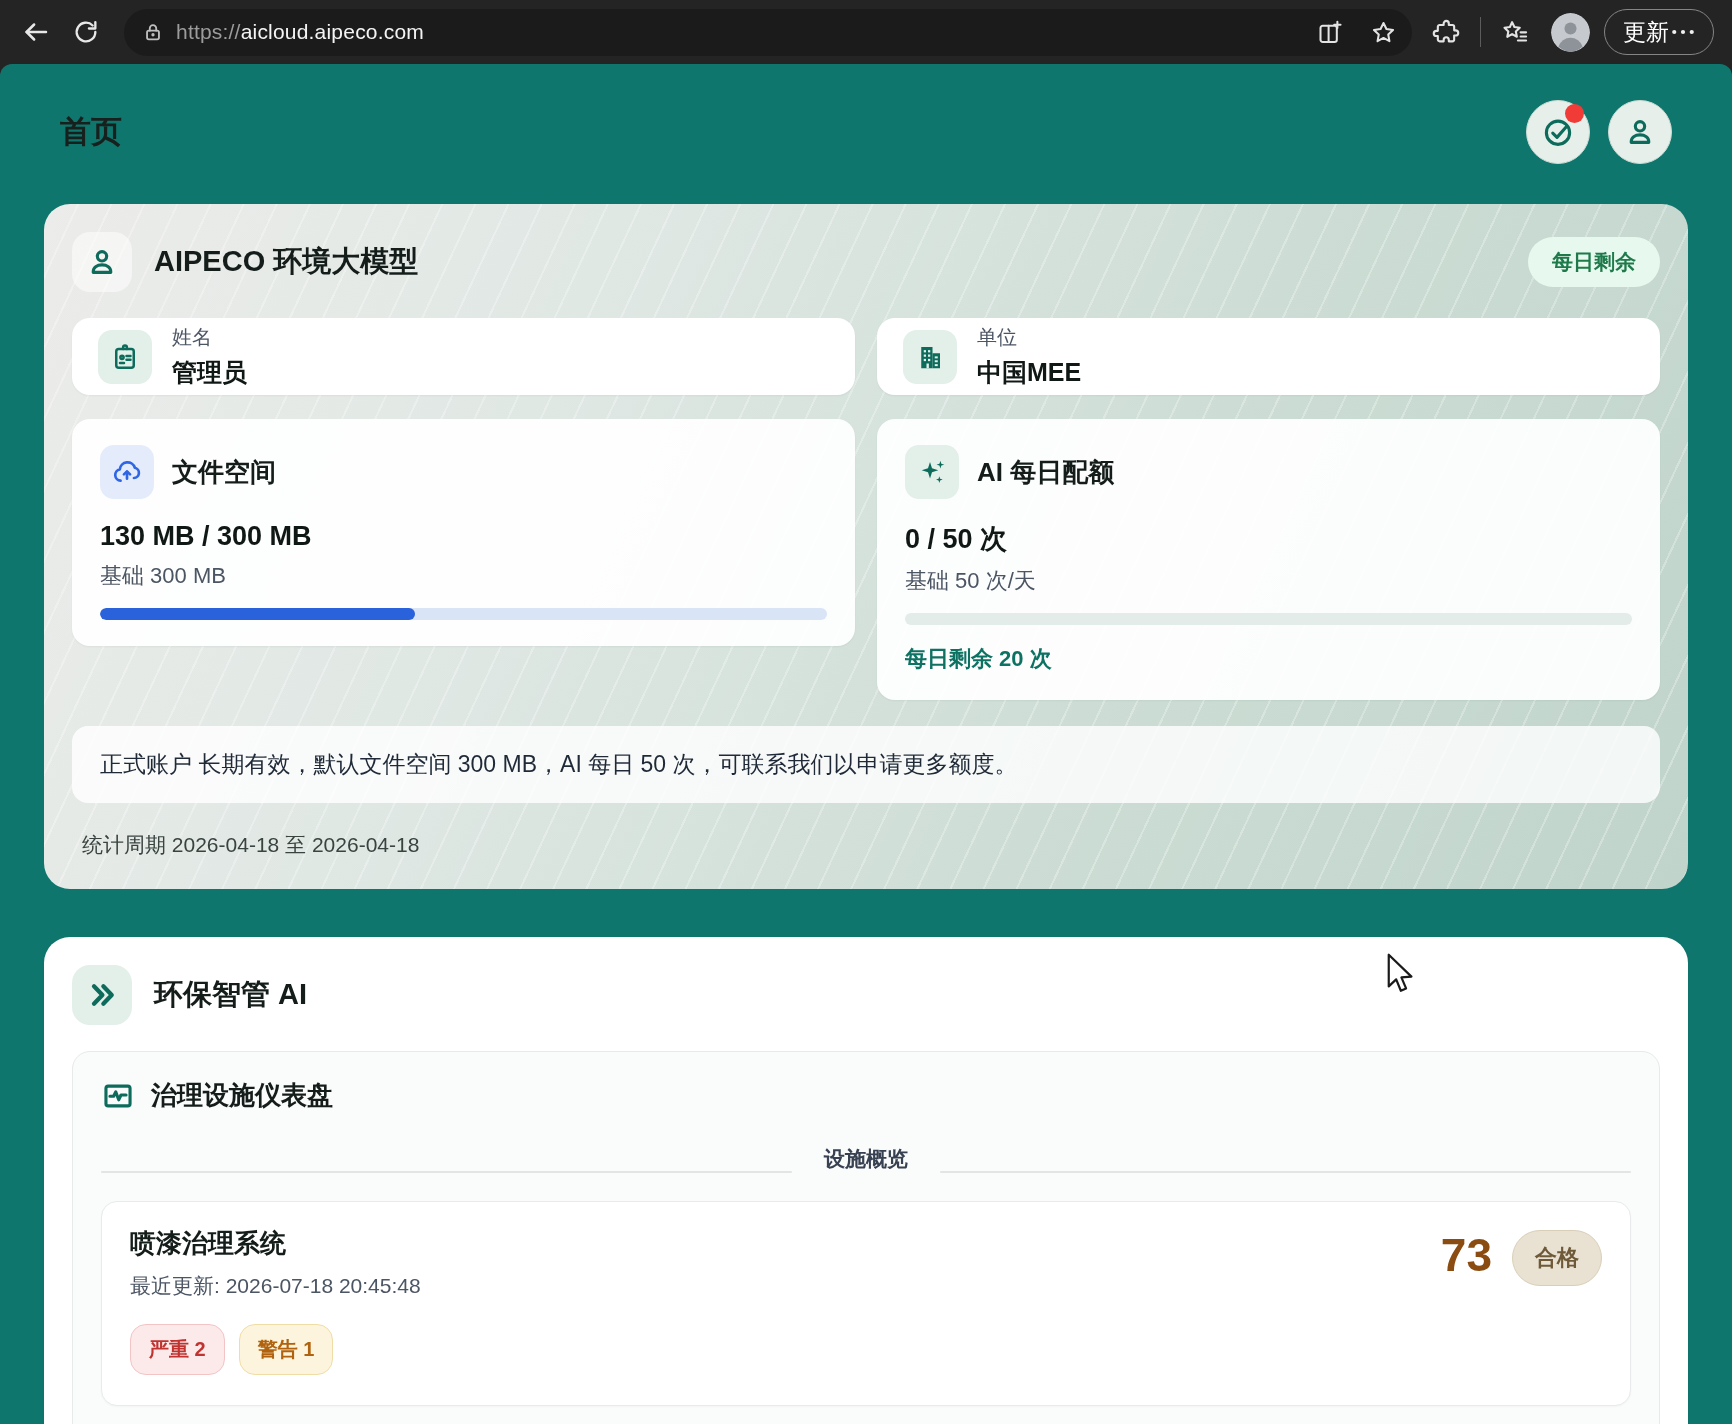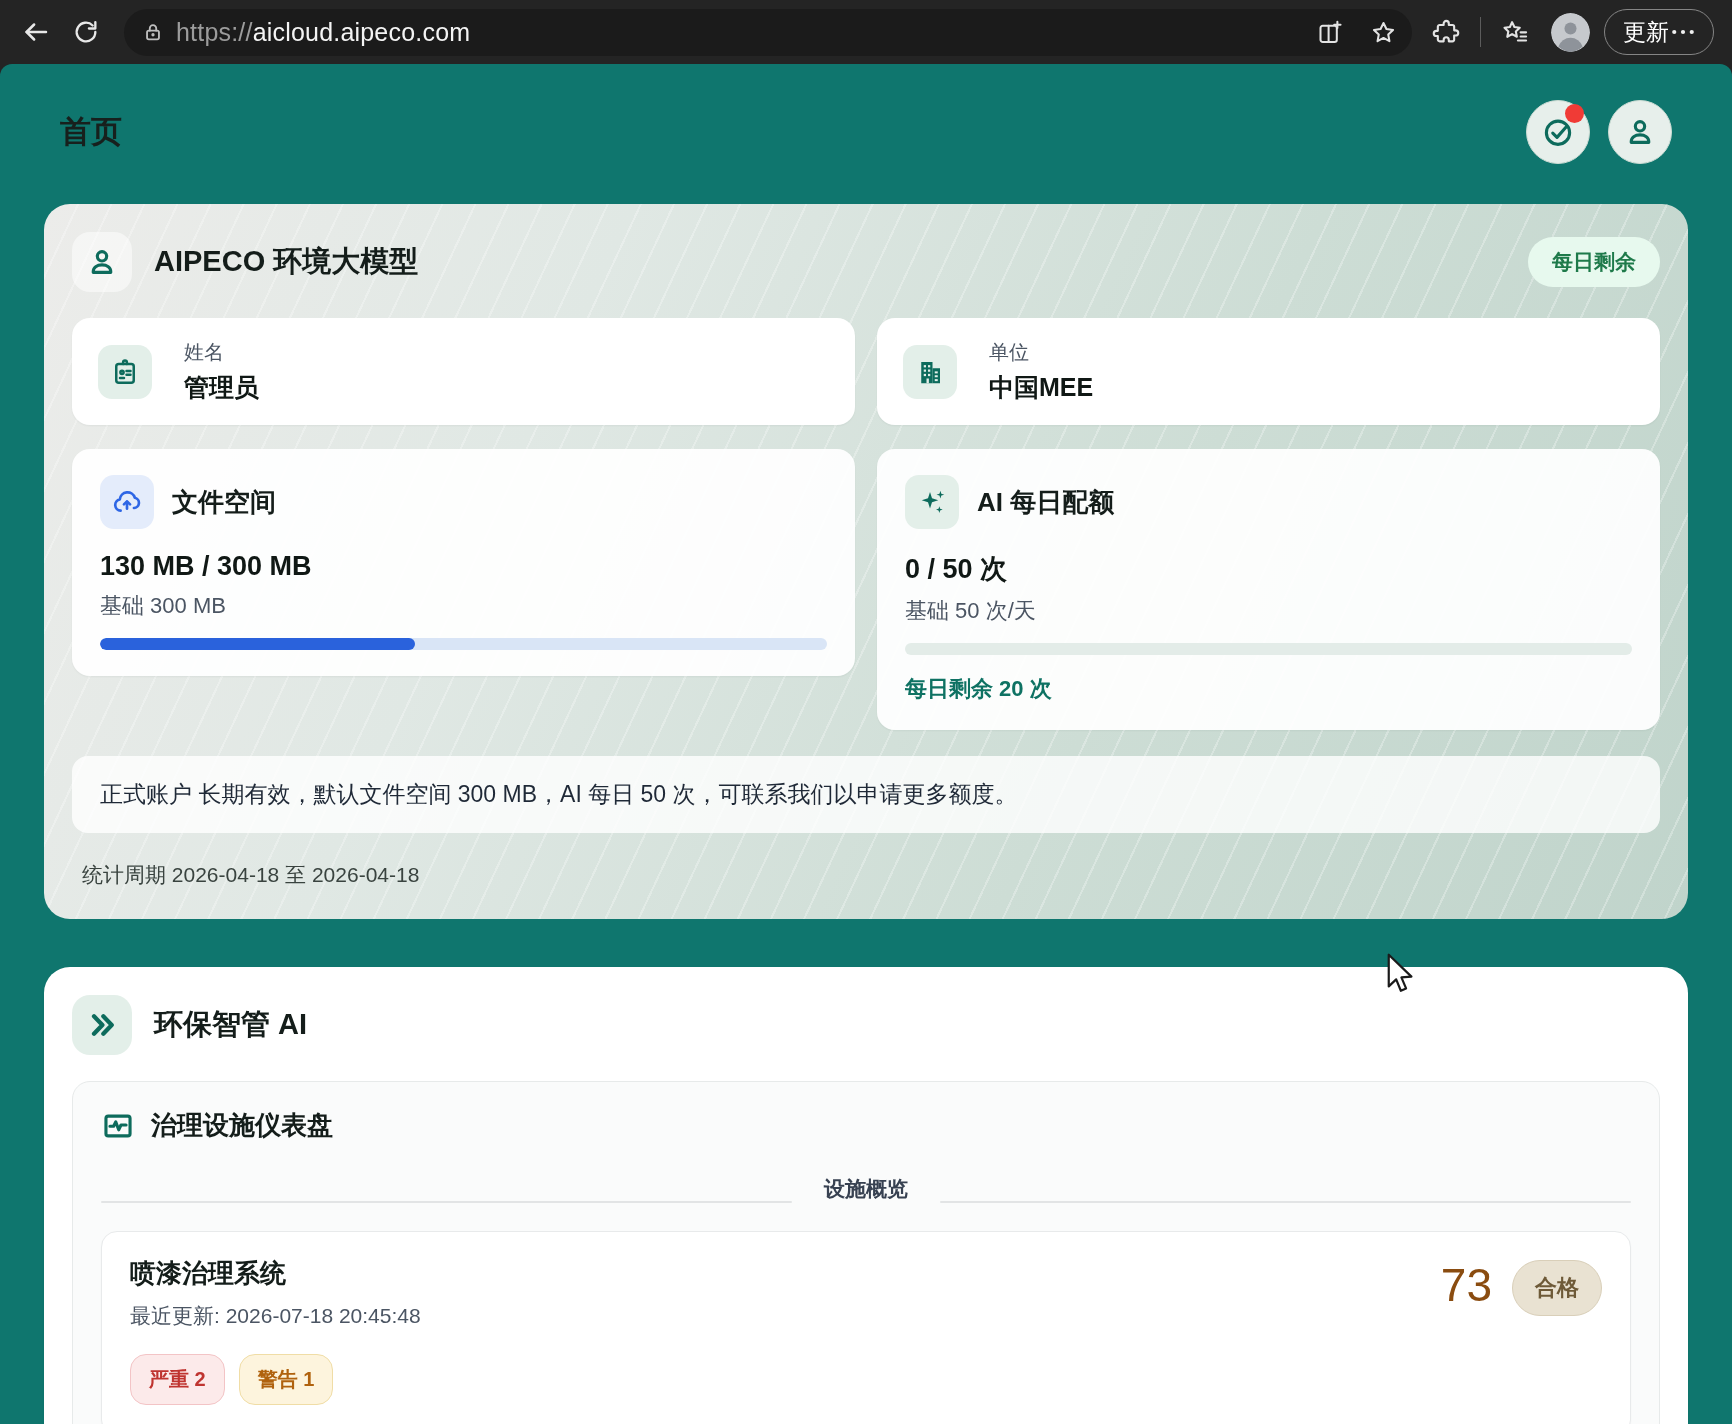--- a/index.html
+++ b/index.html
@@ -9,21 +9,21 @@
     font-family:"Liberation Sans","DejaVu Sans",sans-serif;
     position:relative;
   }
   svg { display:block; }
 
   
   .browser-bar { height:64px; display:flex; align-items:center; padding:0 18px 0 14px; gap:6px; }
   .nav-btn { width:44px; height:44px; color:#e8e8e8; display:flex; align-items:center; justify-content:center; border-radius:8px; cursor:pointer; }
   .addr-bar { flex:1; height:47px; margin:0 6px 0 10px; background:#1b1b1b; border-radius:24px; display:flex; align-items:center; padding:0 8px 0 18px; gap:12px; }
   .lock-wrap { color:#bfbfbf; }
-  .url { font-size:25px; letter-spacing:0.2px; white-space:nowrap; }
+  .url { font-size:21px; letter-spacing:0.2px; white-space:nowrap; }
   .url-scheme { color:#9c9c9c; }
   .url-host { color:#f4f4f4; }
   .addr-spacer { flex:1; }
   .addr-icon { width:42px; height:42px; color:#e3e3e3; display:flex; align-items:center; justify-content:center; border-radius:50%; }
   .bar-icon { width:44px; height:44px; color:#e3e3e3; display:flex; align-items:center; justify-content:center; }
   .vdivider { width:1px; height:30px; background:#5c5c5c; margin:0 6px; }
   .avatar { width:39px; height:39px; border-radius:50%; overflow:hidden; margin:0 8px; }
   .update-pill { height:46px; border:1px solid #858585; border-radius:23px; display:flex; align-items:center; gap:0; padding:0 16px 0 18px; color:#ffffff; font-size:23px; cursor:pointer; }
   .dots { color:#f0f0f0; }
 
@@ -38,21 +38,21 @@
   
   .hero { background:linear-gradient(115deg,#ececea 0%,#e0e8e4 30%,#cdddd5 65%,#c0d4cb 100%); border-radius:26px; padding:28px; position:relative; overflow:hidden; }
   .hero::before { content:""; position:absolute; inset:0; background:repeating-linear-gradient(115deg, rgba(255,255,255,0.28) 0 2px, rgba(255,255,255,0) 2px 30px); pointer-events:none; }
   .hero > * { position:relative; }
   .hero-header { display:flex; align-items:center; gap:22px; margin-bottom:26px; }
   .hero-icon-tile { width:60px; height:60px; border-radius:18px; background:rgba(255,255,255,0.5); color:#0d6b5c; display:flex; align-items:center; justify-content:center; }
   .hero-title { font-size:29px; font-weight:700; color:#141d1a; flex:1; }
   .badge-pill { background:#e7f9ee; color:#1e7a4a; font-size:21px; font-weight:700; padding:11px 24px; border-radius:999px; }
 
   .fields-row { display:grid; grid-template-columns:1fr 1fr; gap:22px; margin-bottom:24px; }
-  .field-card { background:#ffffff; border-radius:18px; padding:21px 26px; display:flex; align-items:center; gap:32px; box-shadow:0 1px 2px rgba(20,40,35,0.05); }
+  .field-card { background:#ffffff; border-radius:18px; padding:6px 26px; display:flex; align-items:center; gap:20px; box-shadow:0 1px 2px rgba(20,40,35,0.05); }
   .tile { width:54px; height:54px; border-radius:14px; display:flex; align-items:center; justify-content:center; flex:none; }
   .tile-mint { background:#e3efe9; color:#0d6b5c; }
   .tile-blue { background:#e4ecfb; color:#2e66e5; }
   .field-label { font-size:20px; color:#4b5563; margin-bottom:5px; }
   .field-value { font-size:25px; font-weight:700; color:#101815; }
 
   .stats-row { display:grid; grid-template-columns:1fr 1fr; gap:22px; align-items:start; margin-bottom:26px; }
   .stat-card { background:rgba(255,255,255,0.93); border-radius:18px; padding:26px 28px; box-shadow:0 1px 2px rgba(20,40,35,0.05); }
   .stat-head { display:flex; align-items:center; gap:18px; }
   .stat-title { font-size:26px; font-weight:700; color:#141d1a; }
@@ -79,21 +79,21 @@
   .overview-divider { display:flex; align-items:flex-end; gap:32px; margin-top:32px; color:#374151; font-size:21px; font-weight:700; }
   .overview-divider .line { flex:1; height:2px; background:#e2e4e5; border-radius:1px; }
   .facility-card { background:#ffffff; border:1px solid #e8eaeb; border-radius:16px; padding:24px 28px 30px; margin-top:28px; display:flex; justify-content:space-between; box-shadow:0 1px 2px rgba(20,40,35,0.03); cursor:pointer; }
   .facility-name { font-size:26px; font-weight:700; color:#141d1a; }
   .facility-updated { font-size:21px; color:#4b5563; margin-top:11px; }
   .chips { display:flex; gap:14px; margin-top:24px; }
   .chip { font-size:20px; font-weight:700; padding:11px 18px; border-radius:16px; }
   .chip-critical { background:#fceaea; border:1px solid #f3c4c6; color:#bf3430; }
   .chip-warning { background:#fdf4dd; border:1px solid #f0dda6; color:#b0620e; }
   .facility-right { display:flex; align-items:flex-start; gap:20px; padding-top:4px; }
-  .score { font-size:46px; font-weight:400; color:#8a4c10; line-height:1.1; }
+  .score { font-size:46px; font-weight:700; color:#8a4c10; line-height:1.1; }
   .status-pill { background:#e9e2d2; border:1px solid #d9cfb9; color:#6e5a38; font-size:22px; font-weight:700; padding:12px 22px; border-radius:999px; }
 
   .cursor { position:absolute; left:1378px; top:952px; z-index:50; pointer-events:none; }
 </style>
 </head>
 <body>
 
 <div class="browser-bar">
   <div class="nav-btn">
     <span>

